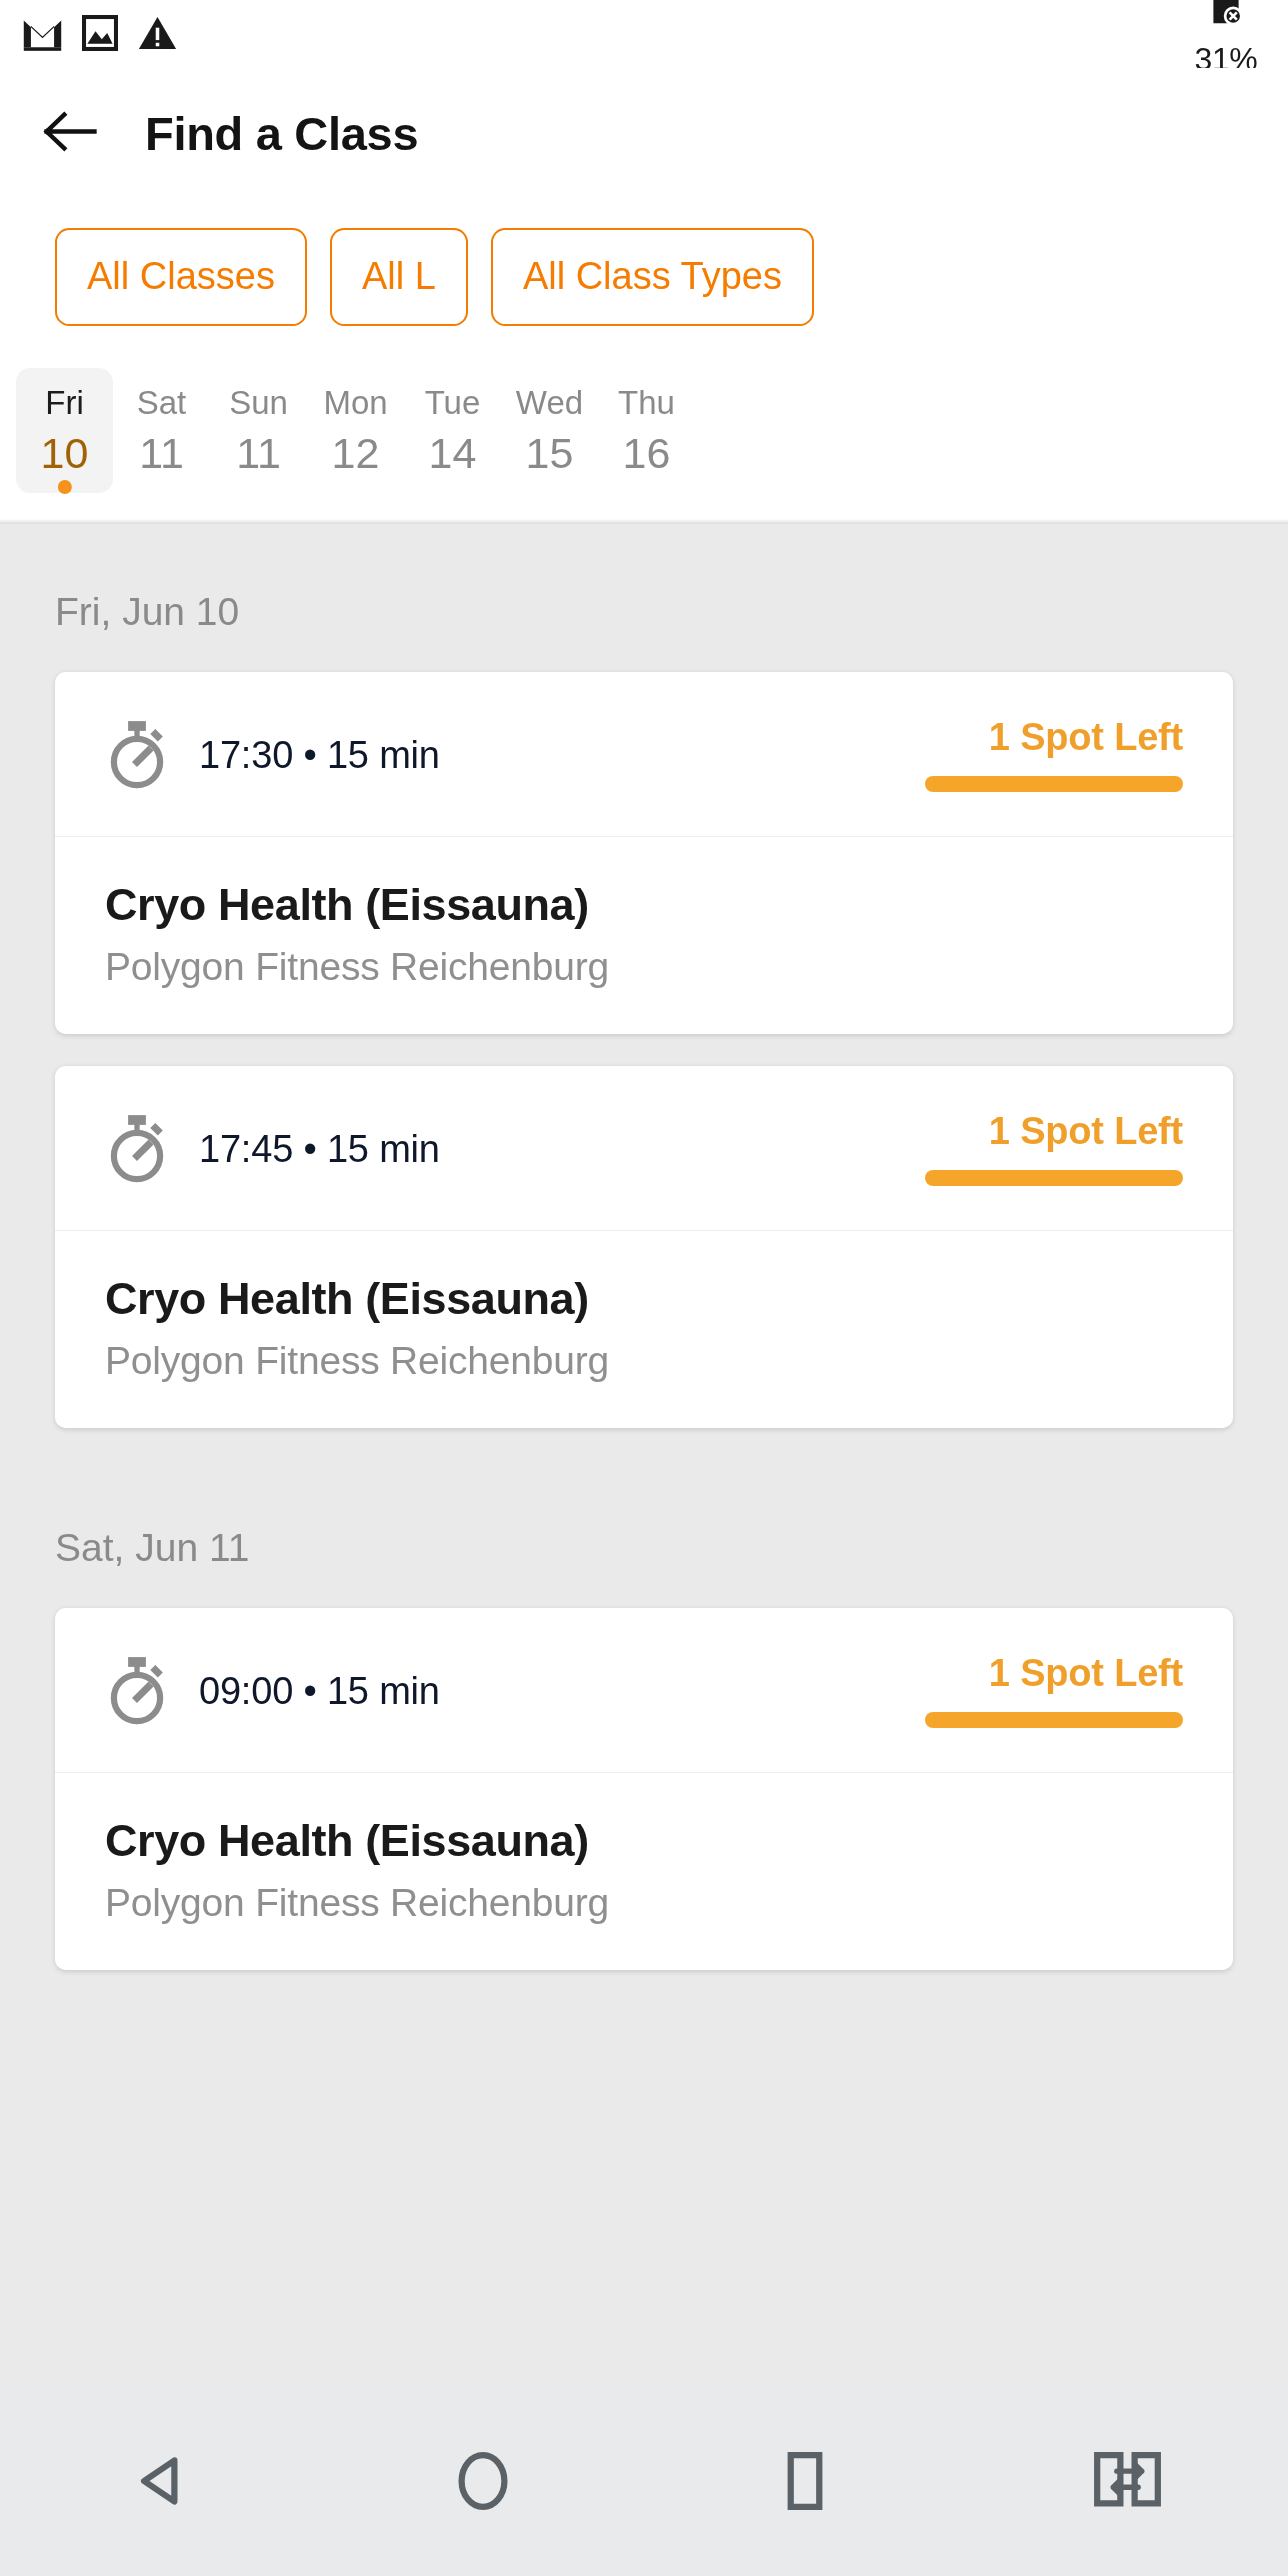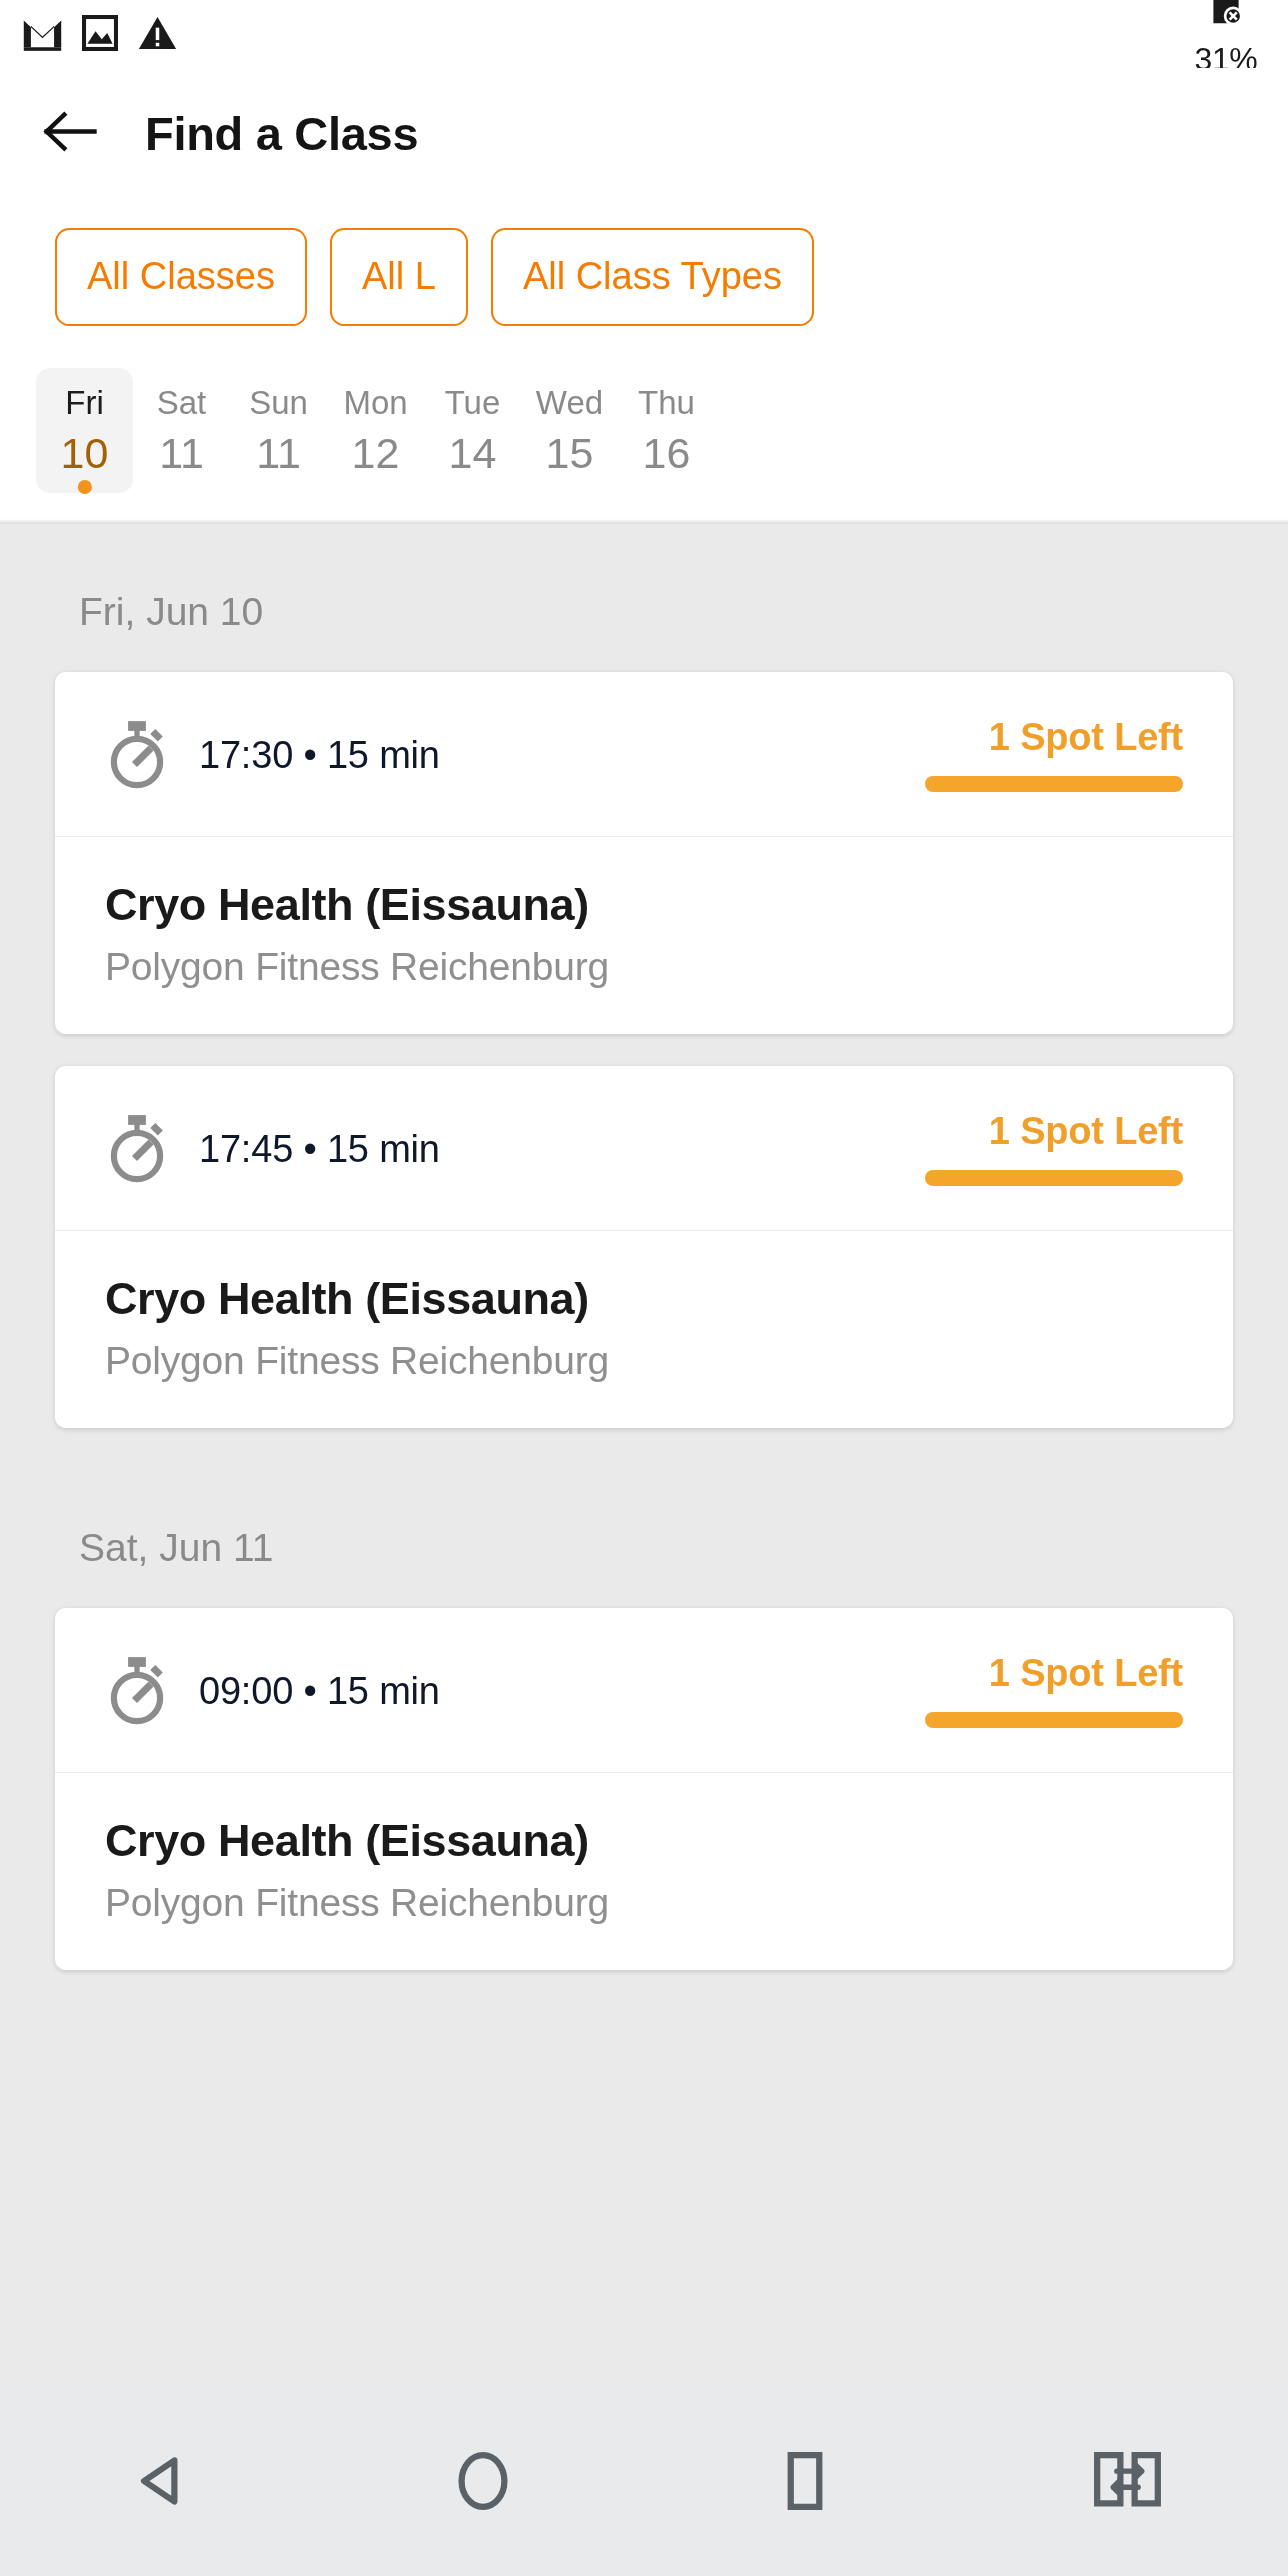--- a/index.html
+++ b/index.html
@@ -71,21 +71,21 @@
   }
   .chip-outline{
     background:#ffffff; color:#f57c00;
     border:2.7px solid #f57c00;
   }
 
   
   .daystrip{
     background:#ffffff; height:170px;
     display:flex; align-items:flex-start;
-    padding-left:36px; padding-top:12.5px;
+    padding-left:16px; padding-top:12.5px;
     overflow:hidden; position:relative;
   }
   .day{
     width:97px; min-width:97px;
     height:125px; border-radius:14.3px;
     display:flex; flex-direction:column; align-items:center;
     justify-content:flex-start; padding-top:14.3px;
     cursor:pointer; position:relative;
     margin-right:0;
   }
@@ -109,21 +109,20 @@
   .content{
     background:#eaeaea;
     position:absolute;
     top:524px; left:0; right:0; bottom:188px;
     overflow:hidden;
     padding-top:0;
   }
   .section-head{
     font-size:39px; color:#8a8a8a;
     padding:66px 0 38px 55px;
-    margin-left:24px;
   }
   .card{
     background:#ffffff;
     margin:0 55px 32px 55px;
     border-radius:10.7px;
     box-shadow:0 1.8px 5.4px rgba(0,0,0,0.13);
     overflow:hidden;
   }
   .card-time-row{
     display:flex; align-items:center;

